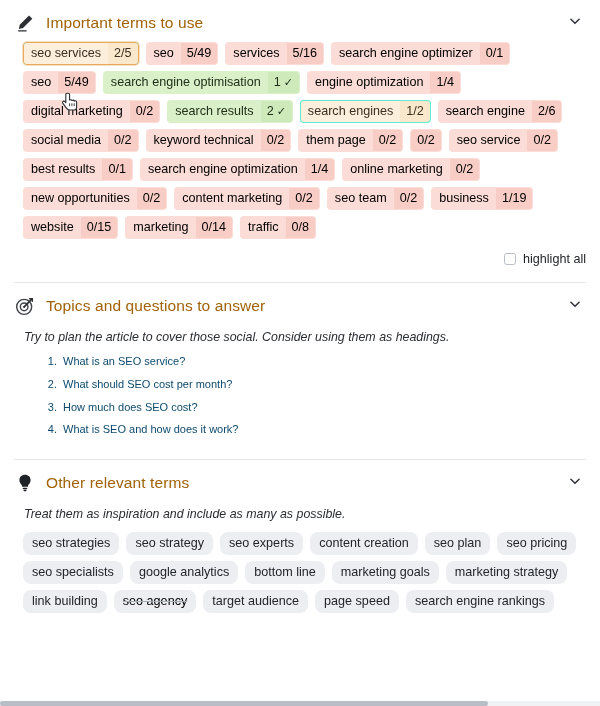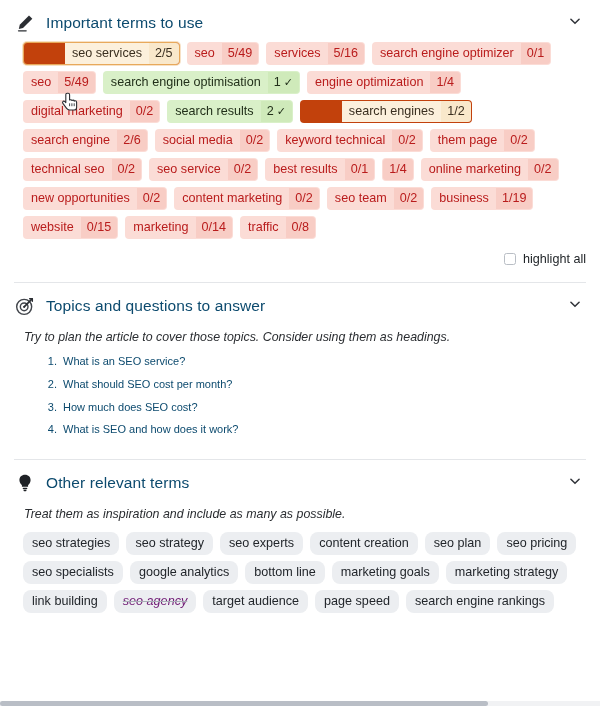--- a/index.html
+++ b/index.html
@@ -38,21 +38,21 @@
     width: 22px; height: 22px;
     flex: 0 0 22px;
     margin-right: 10px;
     display: flex; align-items: center; justify-content: center;
     color: #26292e;
   }
   .sec-title {
     font-size: 15.5px;
     font-weight: 400;
     letter-spacing: 0.1px;
-    color: #0c4a6e;
+    color: #a16207;
     line-height: 1;
   }
   .chevron {
     position: absolute;
     right: 2px;
     top: 50%;
     transform: translateY(-50%);
     width: 18px; height: 18px;
     display: flex; align-items: center; justify-content: center;
     color: #31343a;
@@ -92,26 +92,26 @@
   }
   .chip .cnt {
     padding: 0 6px;
     display: flex; align-items: center;
     white-space: nowrap;
     gap: 3px;
   }
   .chip .check { font-size: 11px; line-height: 1; }
 
   
-  .chip.unused { background: #fbdcd6; color: #b91c1c; }
+  .chip.unused { background: #fbdcd6; color: #000000; }
   .chip.unused .term { background: #fbdcd6; }
   .chip.unused .cnt  { background: #f8cdc5; }
 
   
-  .chip.partial { background: #c2410c; color: #3a2f20; padding-left: 41px; }
+  .chip.partial { background: #5eead4; color: #3a2f20; }
   .chip.partial .term { background: #fcf0dc; }
   .chip.partial .cnt  { background: #f9e8cb; }
 
   
   .chip.done { background: #d9f0c8; color: #22301a; }
   .chip.done .term { background: #d9f0c8; }
   .chip.done .cnt  { background: #cfeaba; }
 
   
   .chip.hovered {
@@ -122,24 +122,23 @@
   
   .chip.plain {
     background: #eceef1;
     color: #22262b;
     padding: 0 8px;
     align-items: center;
     height: 23px;
     border-radius: 8px;
   }
   .chip.plain.struck {
-    color: #701a75;
+    color: #000000;
     text-decoration: line-through;
     text-decoration-color: #a7adb5;
-    font-style: italic;
   }
 
   
   .highlight-row {
     display: flex; align-items: center;
     gap: 7px;
     margin: 13px 0 0 10px;
     padding-bottom: 16px;
     font-size: 12.6px;
     color: #1d2125;
@@ -285,38 +284,38 @@
             <span>0/2</span>
           </span>
         </div>
         <div class="chip unused">
           <span class="term">them page</span>
           <span class="cnt">
             <span>0/2</span>
           </span>
         </div>
         <div class="chip unused">
-          <span class="term">technical seo</span>
           <span class="cnt">
             <span>0/2</span>
           </span>
         </div>
         <div class="chip unused">
           <span class="term">seo service</span>
           <span class="cnt">
             <span>0/2</span>
           </span>
         </div>
         <div class="chip unused">
           <span class="term">best results</span>
           <span class="cnt">
             <span>0/1</span>
           </span>
         </div>
         <div class="chip unused">
+          <span class="term">search engine optimization</span>
           <span class="cnt">
             <span>1/4</span>
           </span>
         </div>
         <div class="chip unused">
           <span class="term">online marketing</span>
           <span class="cnt">
             <span>0/2</span>
           </span>
         </div>
@@ -384,21 +383,21 @@
         </svg>
       </span>
       <span class="sec-title">Topics and questions to answer</span>
       <span class="chevron">
         <svg width="14" height="14" viewBox="0 0 24 24" fill="none">
           <path d="M5 9 L12 16 L19 9" stroke="#31343a" stroke-width="2.6" stroke-linecap="round" stroke-linejoin="round"></path>
         </svg>
       </span>
     </div>
 
-    <div class="sec-sub">Try to plan the article to cover those topics. Consider using them as headings.</div>
+    <div class="sec-sub">Try to plan the article to cover those social. Consider using them as headings.</div>
 
     <ol class="qlist" id="question-list">
         <li>What is an SEO service?</li>
         <li>What should SEO cost per month?</li>
         <li>How much does SEO cost?</li>
         <li>What is SEO and how does it work?</li>
       </ol>
   </div>
 
   <div class="section-divider"></div>

